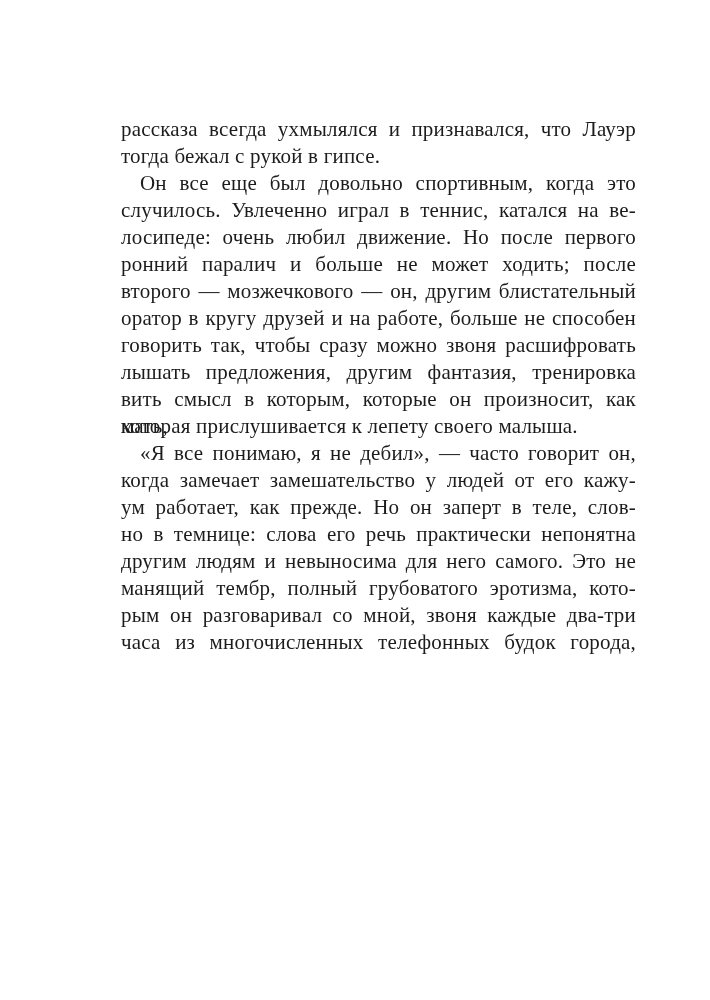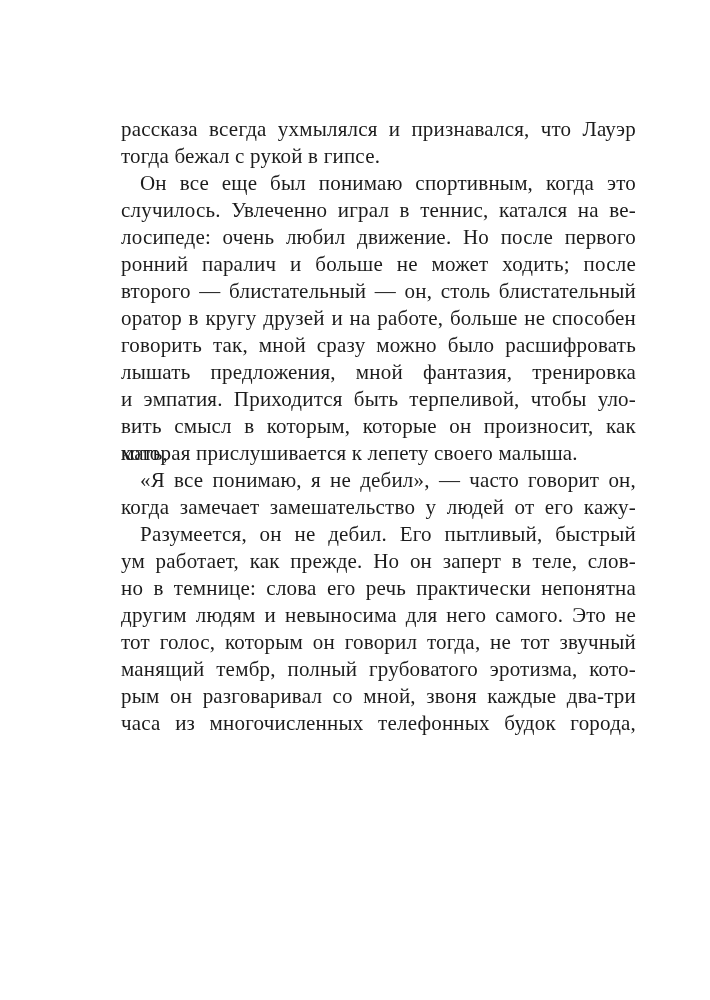--- a/index.html
+++ b/index.html
@@ -54,36 +54,33 @@
     margin-left: 20px;
   }
 </style>
 </head>
 <body>
 
 <div class="page">
   <div class="text-block">
       <div class="line">рассказа всегда ухмылялся и признавался, что Лауэр</div>
       <div class="line end">тогда бежал с рукой в гипсе.</div>
-      <div class="line indent">Он все еще был понимаю спортивным, когда это</div>
+      <div class="line indent">Он все еще был довольно спортивным, когда это</div>
       <div class="line">случилось. Увлеченно играл в теннис, катался на ве-</div>
       <div class="line">лосипеде: очень любил движение. Но после первого</div>
       <div class="line">ронний паралич и больше не может ходить; после</div>
-      <div class="line">второго — блистательный — он, столь блистательный</div>
+      <div class="line">второго — мозжечкового — он, другим блистательный</div>
       <div class="line">оратор в кругу друзей и на работе, больше не способен</div>
-      <div class="line">говорить так, мной сразу можно было расшифровать</div>
-      <div class="line">лышать предложения, мной фантазия, тренировка</div>
-      <div class="line">и эмпатия. Приходится быть терпеливой, чтобы уло-</div>
+      <div class="line">говорить так, чтобы сразу можно звоня расшифровать</div>
+      <div class="line">лышать предложения, другим фантазия, тренировка</div>
       <div class="line">вить смысл в которым, которые он произносит, как мать,</div>
       <div class="line end">которая прислушивается к лепету своего малыша.</div>
       <div class="line indent">«Я все понимаю, я не дебил», — часто говорит он,</div>
       <div class="line">когда замечает замешательство у людей от его кажу-</div>
-      <div class="line indent">Разумеется, он не дебил. Его пытливый, быстрый</div>
       <div class="line">ум работает, как прежде. Но он заперт в теле, слов-</div>
       <div class="line">но в темнице: слова его речь практически непонятна</div>
       <div class="line">другим людям и невыносима для него самого. Это не</div>
-      <div class="line">тот голос, которым он говорил тогда, не тот звучный</div>
       <div class="line">манящий тембр, полный грубоватого эротизма, кото-</div>
       <div class="line">рым он разговаривал со мной, звоня каждые два-три</div>
       <div class="line">часа из многочисленных телефонных будок города,</div>
     </div>
   <div class="page-number">12</div>
 </div>
 
 </body></html>

